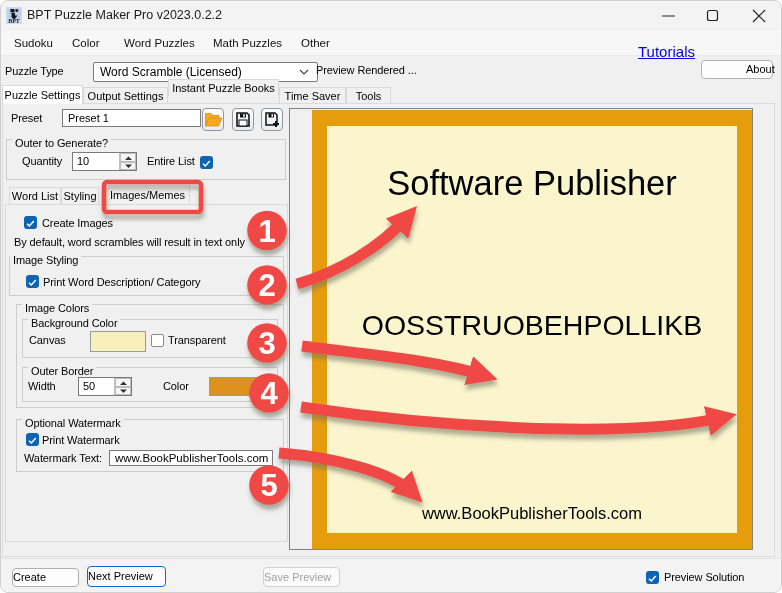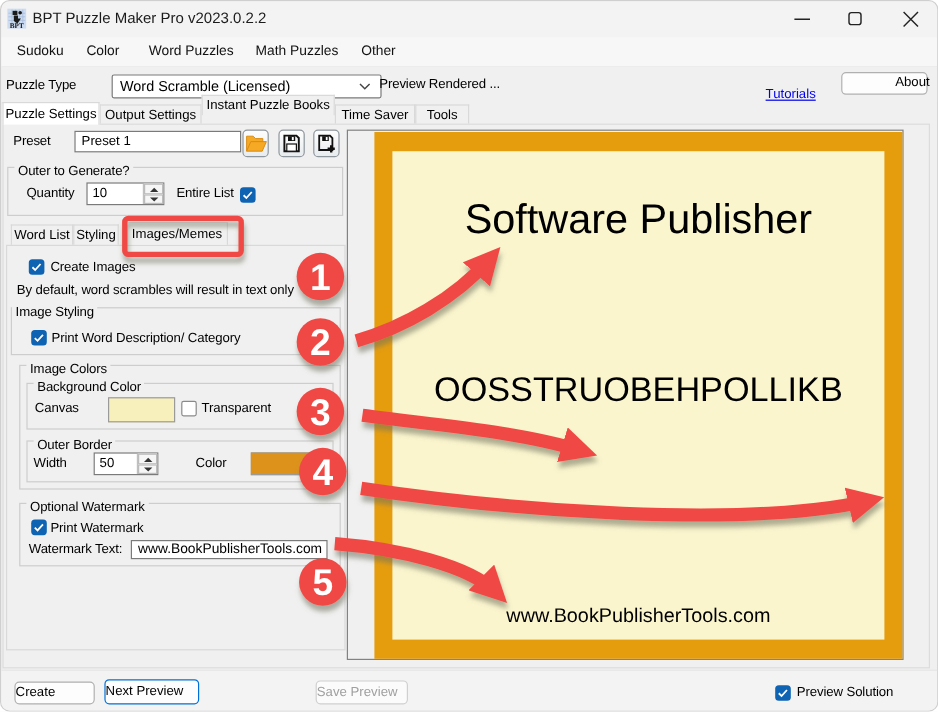--- a/index.html
+++ b/index.html
@@ -13,21 +13,21 @@
 .winbtn { position:absolute; top:0; width:45px; height:30px; }
 
 #menubar { position:absolute; left:0; top:30px; width:100%; height:25px; background:#f7f7f7; border-bottom:1px solid #ececec; }
 .menuitem { position:absolute; top:6px; font-size:11.5px; color:#111;text-align:right; }
 
 #ptrow { position:absolute; left:0; top:55px; width:100%; height:29px; background:#f0f0f0; }
 .lbl { position:absolute; font-size:11px; letter-spacing:-0.1px; color:#000; white-space:nowrap; }
 #ptdd { position:absolute; left:72px; top:6px; width:225px; height:20px; background:#fff;
   border:1px solid #7a7a7a; border-radius:2px; font-size:12px; line-height:18px; padding-left:6px;margin-left:20px; }
 #ptdd .chev { position:absolute; right:8px; top:4px; }
-#tutorials { position:absolute; left:637px; top:72px; font-size:11px; color:#0000ee; text-decoration:underline; }
+#tutorials { position:absolute; left:637px; top:42px; font-size:15px; color:#0000ee; text-decoration:underline; }
 #aboutbtn { position:absolute; left:700px; top:59px; width:72px; height:19px; background:#fdfdfd;
   border:1px solid #b0b0b0; border-radius:4px; font-size:11px; text-align:center; line-height:17px;padding-left:44px; }
 
 .tab { position:absolute; font-size:11px; text-align:center; background:#f0f0f0;
   border:1px solid #d9d9d9; border-bottom:none; line-height:16px; }
 .tabsel { background:#fff; z-index:3; }
 #tabpage { position:absolute; left:1px; top:102px; width:773px; height:454px;
   border:1px solid #dcdcdc; background:#f0f0f0; }
 
 .input { position:absolute; background:#fff; border:1px solid #7a7a7a; font-size:11px; }

